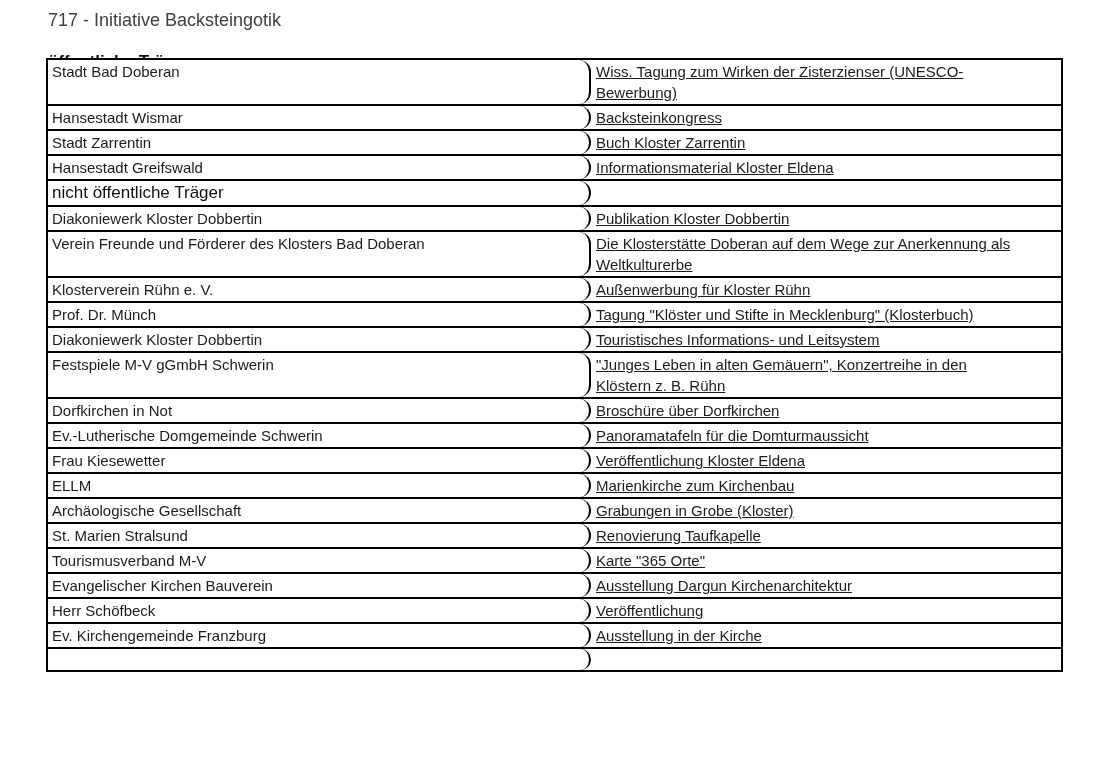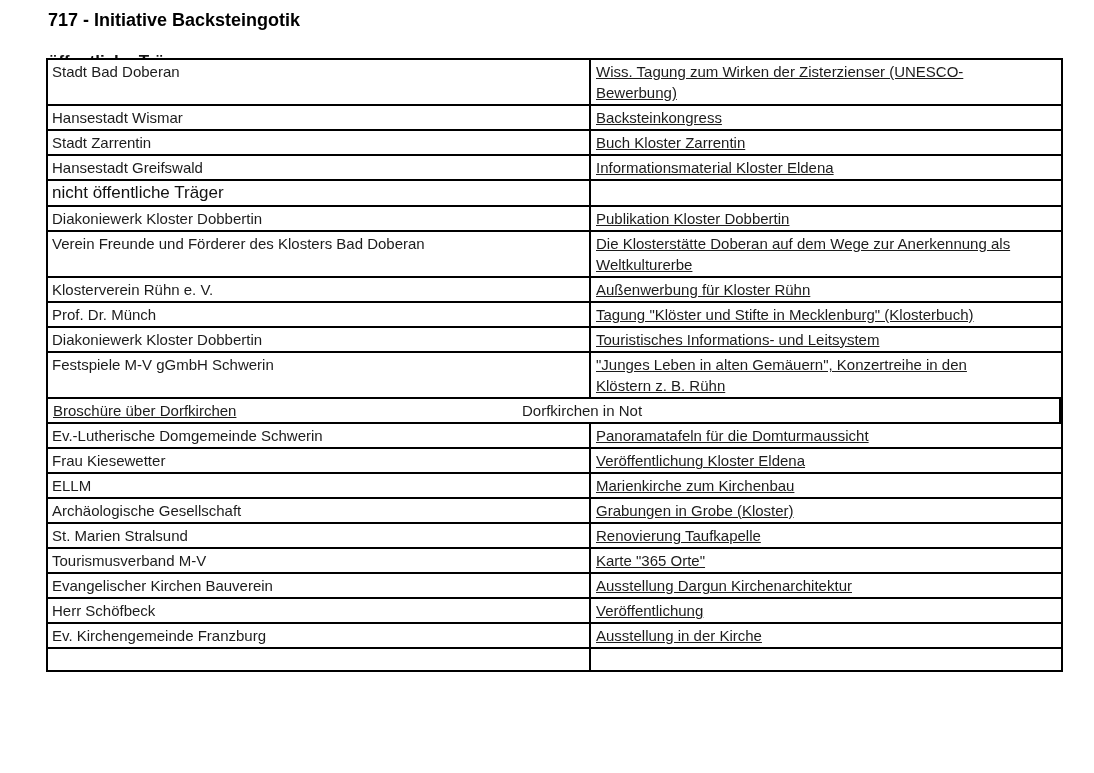--- a/index.html
+++ b/index.html
@@ -18,22 +18,22 @@
     position: relative;
     width: 1094px;
     height: 773px;
     background: #ffffff;
   }
   .doc-title {
     position: absolute;
     left: 48px;
     top: 10px;
     font-size: 18px;
-    font-weight: bold;
-    color: #000000;
+    font-weight: normal;
+    color: #404040;
     white-space: nowrap;
   }
   .section-heading-top {
     position: absolute;
     left: 48px;
     top: 52px;
     font-size: 17px;
     font-weight: bold;
     color: #111111;
     white-space: nowrap;
@@ -61,20 +61,21 @@
     padding: 1px 4px 1px 4px;
     min-height: 21px;
     white-space: pre-line;
     box-sizing: border-box;
     overflow: hidden;
   }
   .tdl {
     width: 543px;
     flex: 0 0 543px;
     border-right: 2px solid #000000;
+    border-radius: 12px;
   }
   .tdr {
     flex: 1 1 auto;
     padding-left: 5px;
     text-decoration: underline;
   }
   .rh3 .td {
     min-height: 63px;
   }
   .section-row .tdl {
@@ -137,22 +138,22 @@
     <div class="tr">
       <div class="td tdl">Diakoniewerk Kloster Dobbertin</div>
       <div class="td tdr">Touristisches Informations- und Leitsystem</div>
     </div>
     <div class="tr">
       <div class="td tdl">Festspiele M-V gGmbH Schwerin</div>
       <div class="td tdr">"Junges Leben in alten Gemäuern", Konzertreihe in den
 Klöstern z. B. Rühn</div>
     </div>
     <div class="tr">
+      <div class="td tdl">Dorfkirchen in Not</div>
       <div class="td tdr">Broschüre über Dorfkirchen</div>
-      <div class="td tdl">Dorfkirchen in Not</div>
     </div>
     <div class="tr">
       <div class="td tdl">Ev.-Lutherische Domgemeinde Schwerin</div>
       <div class="td tdr">Panoramatafeln für die Domturmaussicht</div>
     </div>
     <div class="tr">
       <div class="td tdl">Frau Kiesewetter</div>
       <div class="td tdr">Veröffentlichung Kloster Eldena</div>
     </div>
     <div class="tr">

